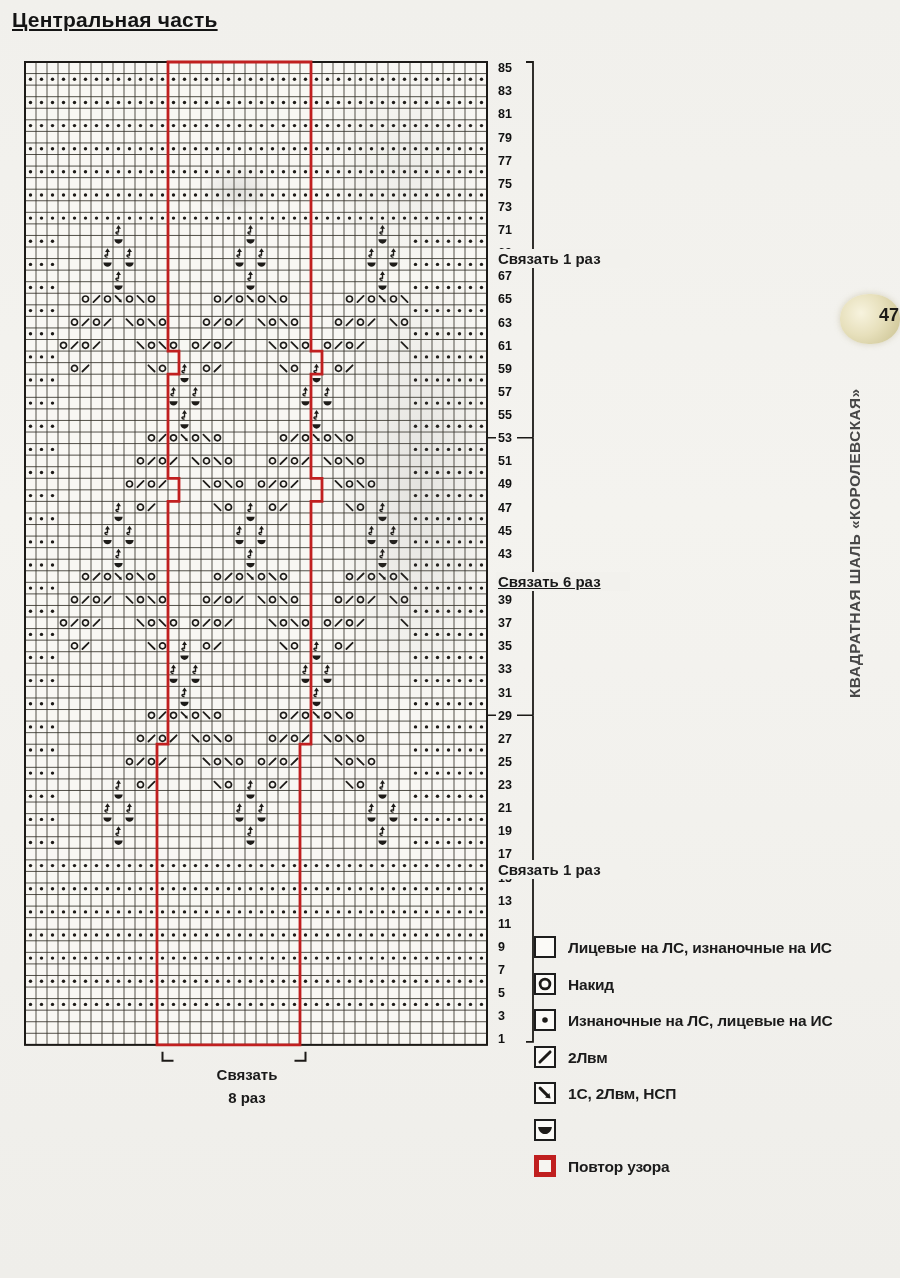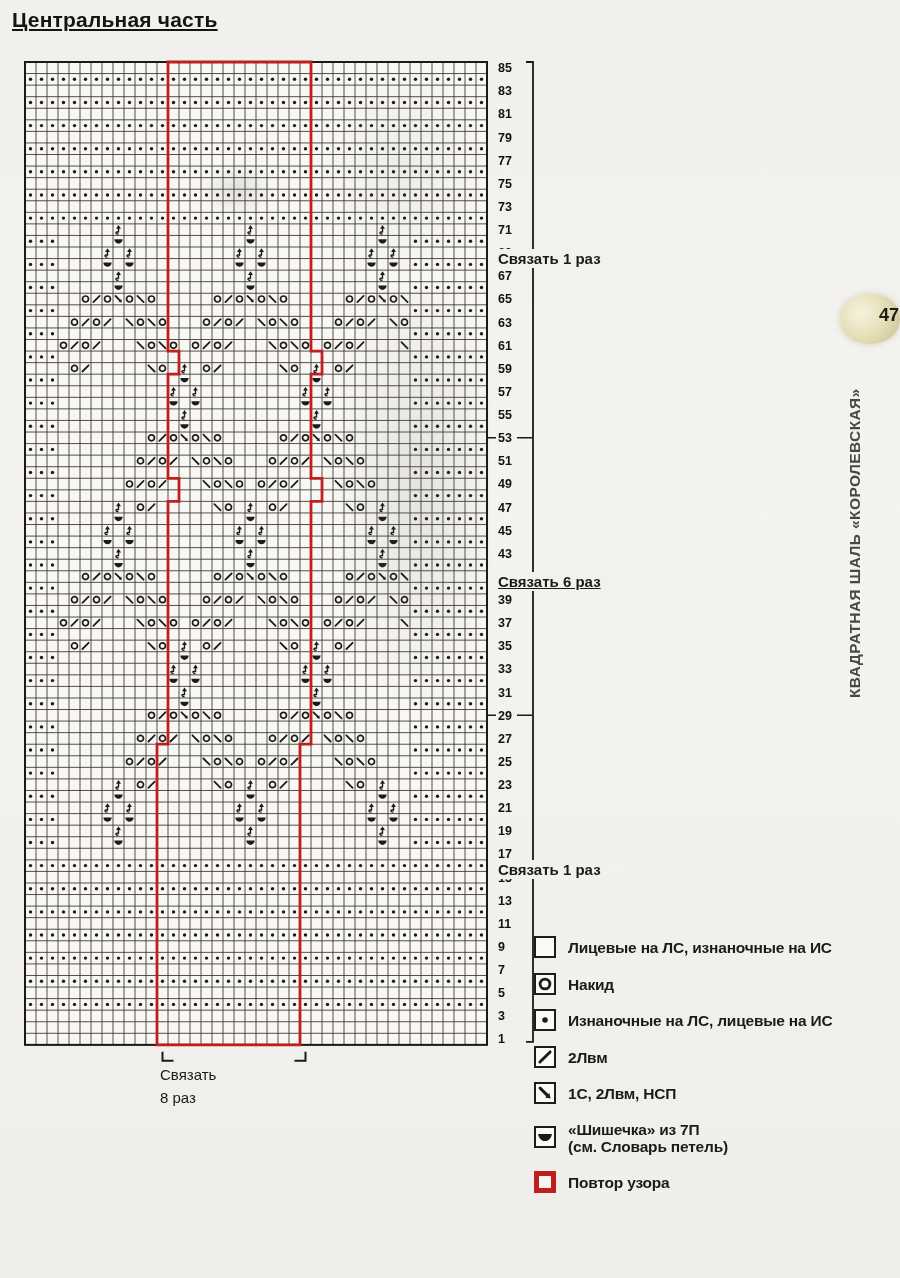--- a/index.html
+++ b/index.html
@@ -6,22 +6,22 @@
   body{font-family:"Liberation Sans", sans-serif;}
   .page{position:relative;width:900px;height:1278px;overflow:hidden;
         background:linear-gradient(180deg,#f1f0ec 0%,#f4f3ef 40%,#efeeea 100%);color:#1b1b1b;}
   .page-title{position:absolute;left:12px;top:8px;font-size:21px;font-weight:800;
         letter-spacing:.2px;color:#141414;margin:0;text-decoration:underline;}
   #chart-svg{position:absolute;left:20px;top:55px;}
   .rownum{font:700 12.5px "Liberation Sans", sans-serif;fill:#111;}
   .bracket-label{position:absolute;left:496px;width:130px;font-size:15px;font-weight:700;
         color:#1a1a1a;background:#f2f1ed;padding:1px 2px;white-space:nowrap;}
   .bl-1{top:249px;} .bl-2{top:572px;text-decoration:underline;} .bl-3{top:860px;}
-  .bottom-bracket-label{position:absolute;left:160px;top:1063px;width:128px;
-        font-size:15px;font-weight:400;line-height:1.55;color:#1a1a1a;}
+  .bottom-bracket-label{position:absolute;left:183px;top:1063px;width:128px;text-align:center;
+        font-size:15px;font-weight:700;line-height:1.55;color:#1a1a1a;}
   .legend{position:absolute;left:534px;top:936px;width:350px;}
   .lg-item{display:flex;align-items:center;margin-bottom:14.5px;}
   .sym{flex:0 0 auto;width:22px;height:22px;border:2px solid #1d1d1d;background:#fbfaf7;
         display:flex;align-items:center;justify-content:center;box-sizing:border-box;margin-right:12px;}
   .sym.red{border:5px solid #c01f1f;background:#f6f5f1;}
   .lg-text{font-size:15.5px;font-weight:700;line-height:1.15;padding-top:2px;letter-spacing:-0.2px;}
   .sidebar-title{position:absolute;left:846px;top:342px;height:356px;width:26px;
         writing-mode:vertical-rl;transform:rotate(180deg);font-size:15.5px;font-weight:700;
         color:#474747;letter-spacing:.4px;white-space:nowrap;}
   .page-badge{position:absolute;left:840px;top:294px;width:60px;height:50px;border-radius:48%;
@@ -1387,24 +1387,20 @@
           </svg>
         </span>
       <span class="lg-text">1С, 2Лвм, НСП</span>
     </div>
     <div class="lg-item">
       <span class="sym">
           <svg width="18" height="18" viewBox="-5.5 -5.5 11 11">
             <use href="#s-bob"></use>
           </svg>
         </span>
-      <span class="lg-text">
-        <span>«Шишечка» из 7П</span><br>
-        <span>(см. Словарь петель)</span>
-      </span>
     </div>
     <div class="lg-item">
       <span class="sym red"></span>
       <span class="lg-text">Повтор узора</span>
     </div>
   </div>
 
   <div class="sidebar-title">КВАДРАТНАЯ ШАЛЬ «КОРОЛЕВСКАЯ»</div>
 
   <div class="page-badge">

